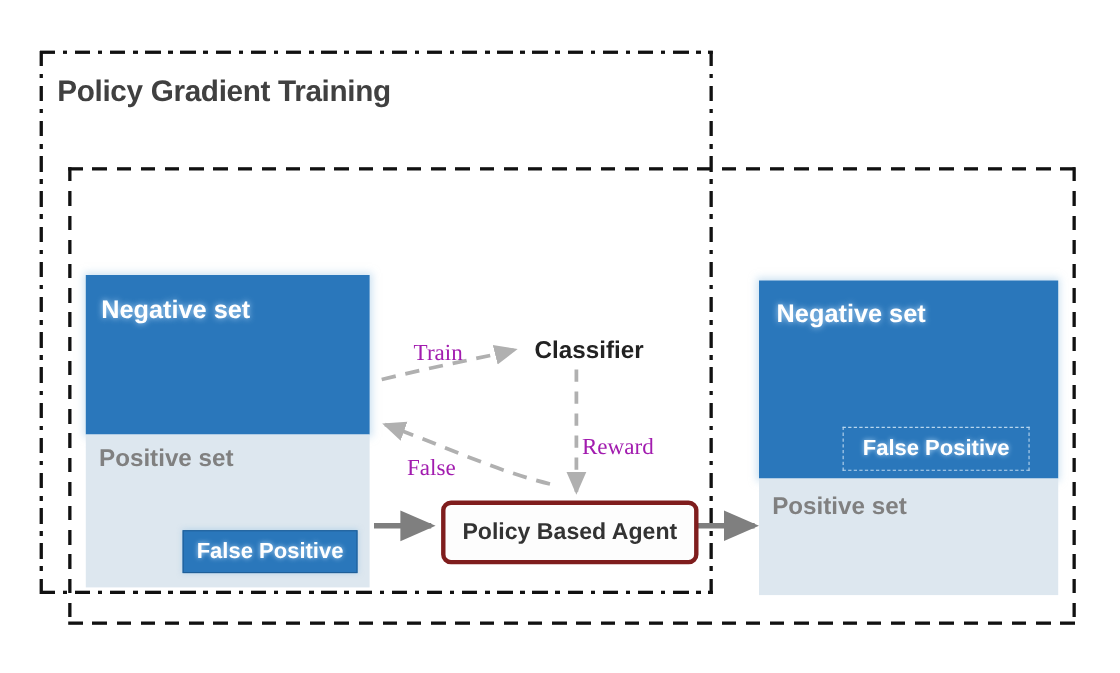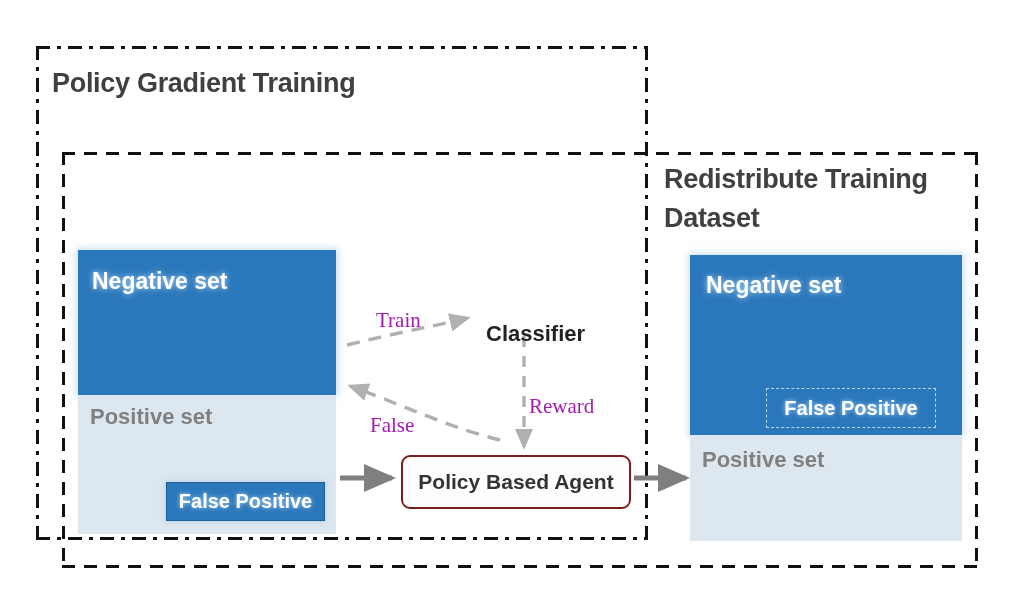--- a/index.html
+++ b/index.html
@@ -124,21 +124,21 @@
     background: #2a77bb;
   }
 
   
   #agent-box {
     position: absolute;
     left: 401px;
     top: 455px;
     width: 226px;
     height: 50px;
-    border: 2px solid #7f1d1d;
+    border: 4px solid #7f1d1d;
     border-radius: 9px;
     background: #fdfdfd;
     display: flex;
     align-items: center;
     justify-content: center;
     color: #333333;
     font-weight: bold;
     font-size: 21px;
     font-family: "Liberation Sans", sans-serif;
     white-space: nowrap;
@@ -149,21 +149,20 @@
   #classifier-label {
     position: absolute;
     left: 486px;
     top: 305px;
     font-size: 22px;
     font-weight: bold;
     color: #222222;
     font-family: "Liberation Sans", sans-serif;
     white-space: nowrap;
     z-index: 8;
-    margin-top: 16px;
   }
 
   
   .edge-label {
     position: absolute;
     font-family: "Liberation Serif", serif;
     font-size: 21px;
     color: #a21caf;
     white-space: nowrap;
     z-index: 8;
@@ -186,21 +185,20 @@
 <body>
 
 <div id="stage">
 
   <div class="outer-dashed"></div>
 
   <div class="outer-dashdot"></div>
 
   <div class="panel-title" id="title-left">Policy Gradient Training</div>
 
-  <div class="panel-title" id="title-right">Redistribute Training Dataset</div>
 
   <div class="neg-block" id="left-neg"></div>
   <div class="pos-block" id="left-pos"></div>
   <div class="block-label label-neg" id="left-neg-label">Negative set</div>
   <div class="block-label label-pos" id="left-pos-label">Positive set</div>
   <div class="fp-chip" id="fp-left">False Positive</div>
 
   <div class="neg-block" id="right-neg"></div>
   <div class="pos-block" id="right-pos"></div>
   <div class="block-label label-neg" id="right-neg-label">Negative set</div>

